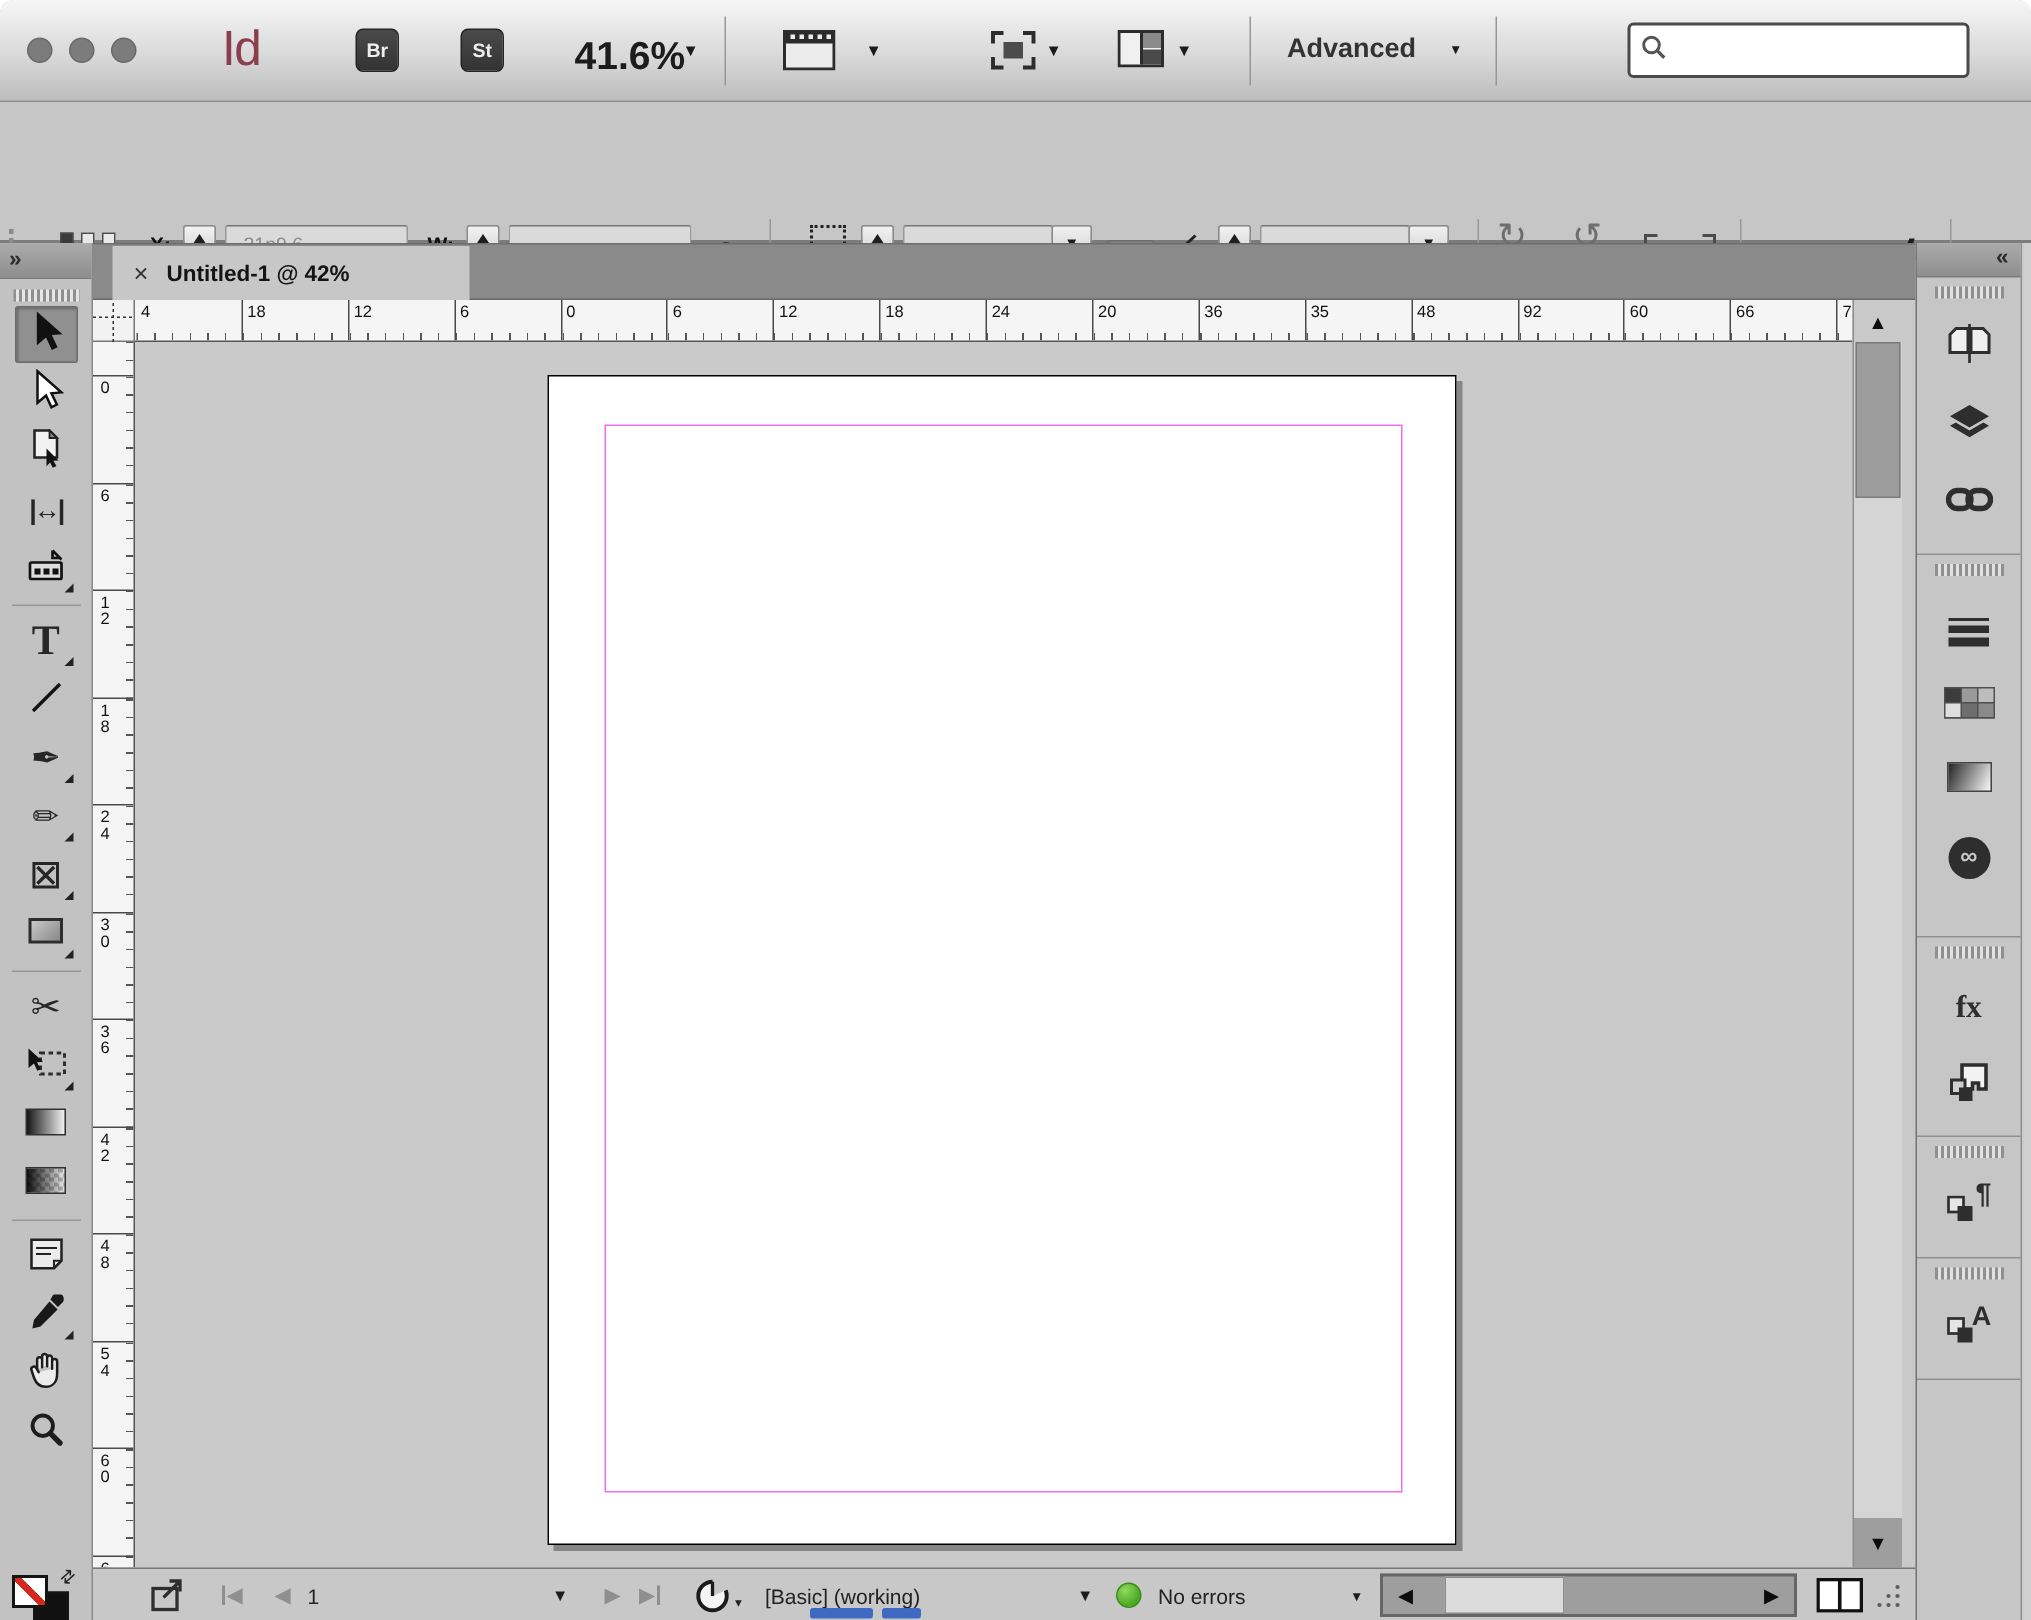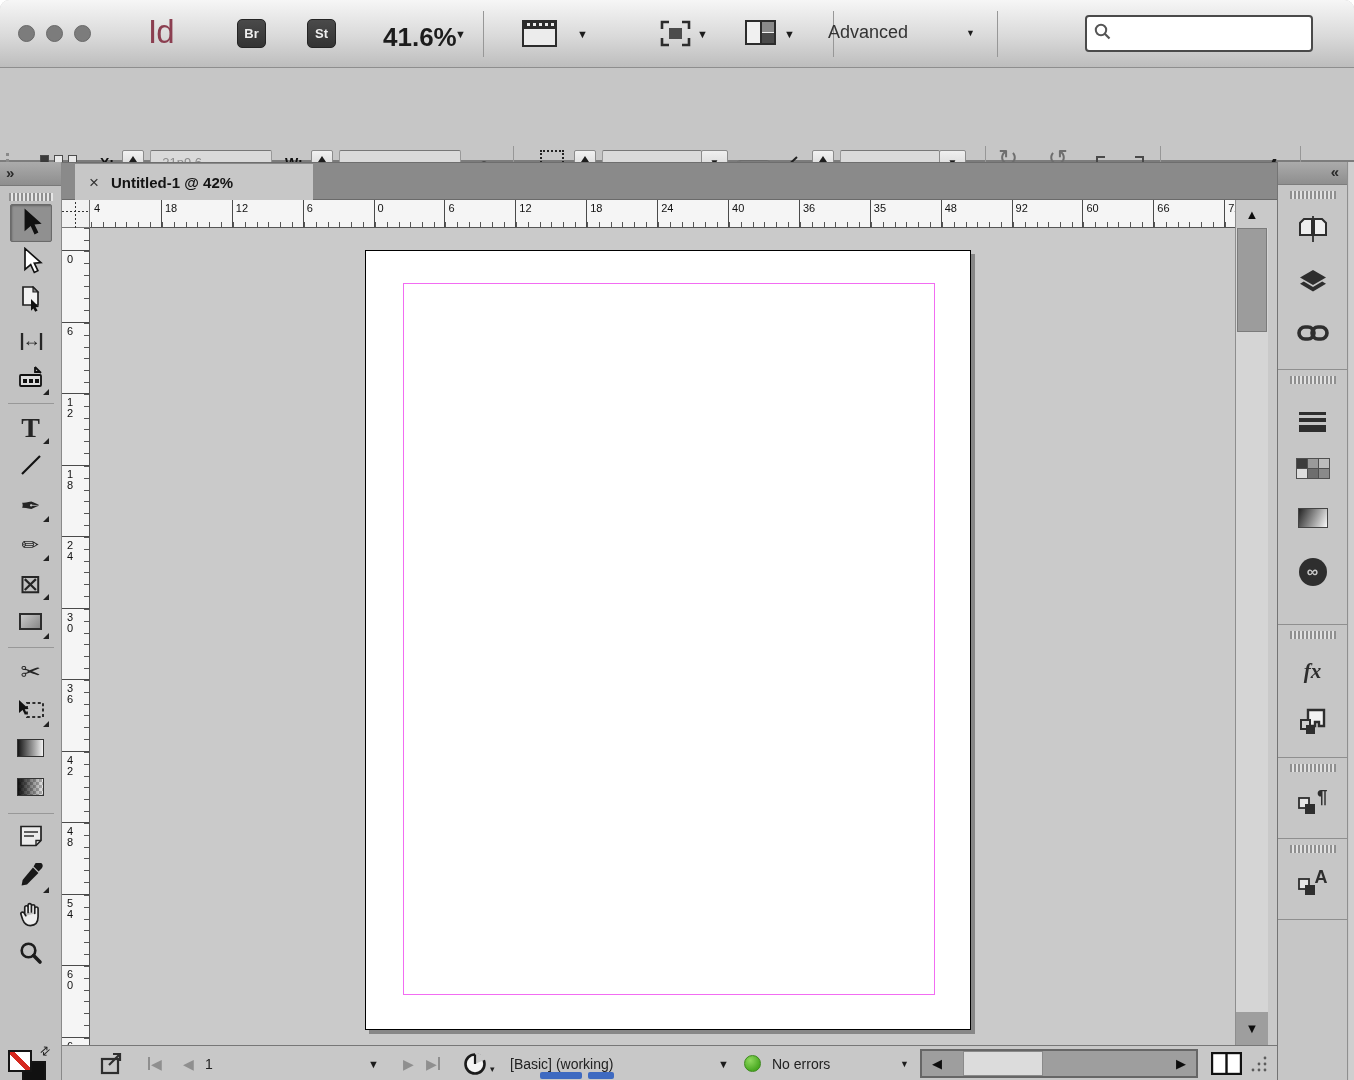--- a/index.html
+++ b/index.html
@@ -14,21 +14,21 @@
   .tl{position:absolute;top:25px;width:17px;height:17px;border-radius:50%;background:#7c7c7c;border:1px solid #696969}
   .logo{position:absolute;left:148px;top:13px;font-size:33px;font-weight:normal;letter-spacing:-1px;color:#8b3e50}
   .sqbtn{position:absolute;top:19px;width:29px;height:29px;background:linear-gradient(#4a4a4a,#333);
     border:1px solid #242424;border-radius:5px;color:#eee;font-size:13px;font-weight:bold;
     display:flex;align-items:center;justify-content:center}
   .zoomlvl{position:absolute;left:383px;top:22px;font-size:26px;font-weight:bold;color:#1c1c1c}
   .caret{color:#1c1c1c;font-size:11px}
   .abcaret{position:absolute;top:28px}
   .absep{position:absolute;top:11px;width:1px;height:46px;background:#979797}
   .abicon{position:absolute;top:20px}
-  .wsname{position:absolute;left:828px;top:22px;font-size:18px;font-weight:normal;color:#333}
+  .wsname{position:absolute;left:858px;top:22px;font-size:18px;font-weight:bold;color:#333}
   .search{position:absolute;left:1085px;top:15px;width:228px;height:37px;background:#fff;
     border:2px solid #4a4a4a;border-radius:4px;display:flex;align-items:center;padding-left:7px;gap:6px}
 
   
   .cp{position:absolute;left:0;top:68px;width:1354px;height:94px;background:#c6c6c6;border-bottom:2px solid #7c7c7c}
   .cp-handle{position:absolute;left:6px;top:84px;width:3px;height:58px;
     background:repeating-linear-gradient(0deg,#8a8a8a 0 3px,transparent 3px 6px)}
   .proxy{position:absolute;left:40px;top:87px;display:grid;grid-template-columns:repeat(3,9px);grid-auto-rows:9px;gap:5px}
   .proxy i{border:1.5px solid #4c4c4c;background:#e9e9e9}
   .proxy i.on{background:#3a3a3a}
@@ -470,21 +470,21 @@
   <div class="hruler" id="hruler">
       <div class="hseg">4</div>
       <div class="hseg">18</div>
       <div class="hseg">12</div>
       <div class="hseg">6</div>
       <div class="hseg">0</div>
       <div class="hseg">6</div>
       <div class="hseg">12</div>
       <div class="hseg">18</div>
       <div class="hseg">24</div>
-      <div class="hseg">40</div>
+      <div class="hseg">20</div>
       <div class="hseg">36</div>
       <div class="hseg">35</div>
       <div class="hseg">48</div>
       <div class="hseg">92</div>
       <div class="hseg">60</div>
       <div class="hseg">66</div>
       <div class="hseg">72</div>
     </div>
   <div class="vruler" id="vruler">
       <div class="vsp"></div>
@@ -650,21 +650,21 @@
           <div class="dock-item">
             <span><span style="display:inline-block;width:30px;height:20px;border:1px solid #444;background:linear-gradient(115deg,#242424,#fafafa)"></span></span>
           </div>
           <div class="dock-item">
             <span><span style="display:inline-flex;width:28px;height:28px;border-radius:50%;background:#2e2e2e;color:#c9c9c9;align-items:center;justify-content:center;font-size:16px;font-weight:bold">∞</span></span>
           </div>
         </div>
         <div class="dock-group">
           <div class="dhandle"></div>
           <div class="dock-item">
-            <span><span style="font-family:'Liberation Serif','DejaVu Serif',serif;font-style:italic;font-weight:bold;font-size:21px;color:#2e2e2e">fx</span></span>
+            <span><span style="font-family:'Liberation Serif','DejaVu Serif',serif;font-weight:bold;font-size:21px;color:#2e2e2e">fx</span></span>
           </div>
           <div class="dock-item">
             <span><svg width="28" height="28">
                 <path d="M9 3 h16 v16 h-5 v-4 h-4 v4 h-7 z" fill="#f2f2f2" stroke="#2e2e2e" stroke-width="2.4"></path>
                 <rect x="2" y="13" width="9" height="9" fill="#cfcfcf" stroke="#2e2e2e" stroke-width="2"></rect>
                 <rect x="7" y="18" width="9" height="9" fill="#2e2e2e"></rect>
               </svg></span>
           </div>
         </div>
         <div class="dock-group">

